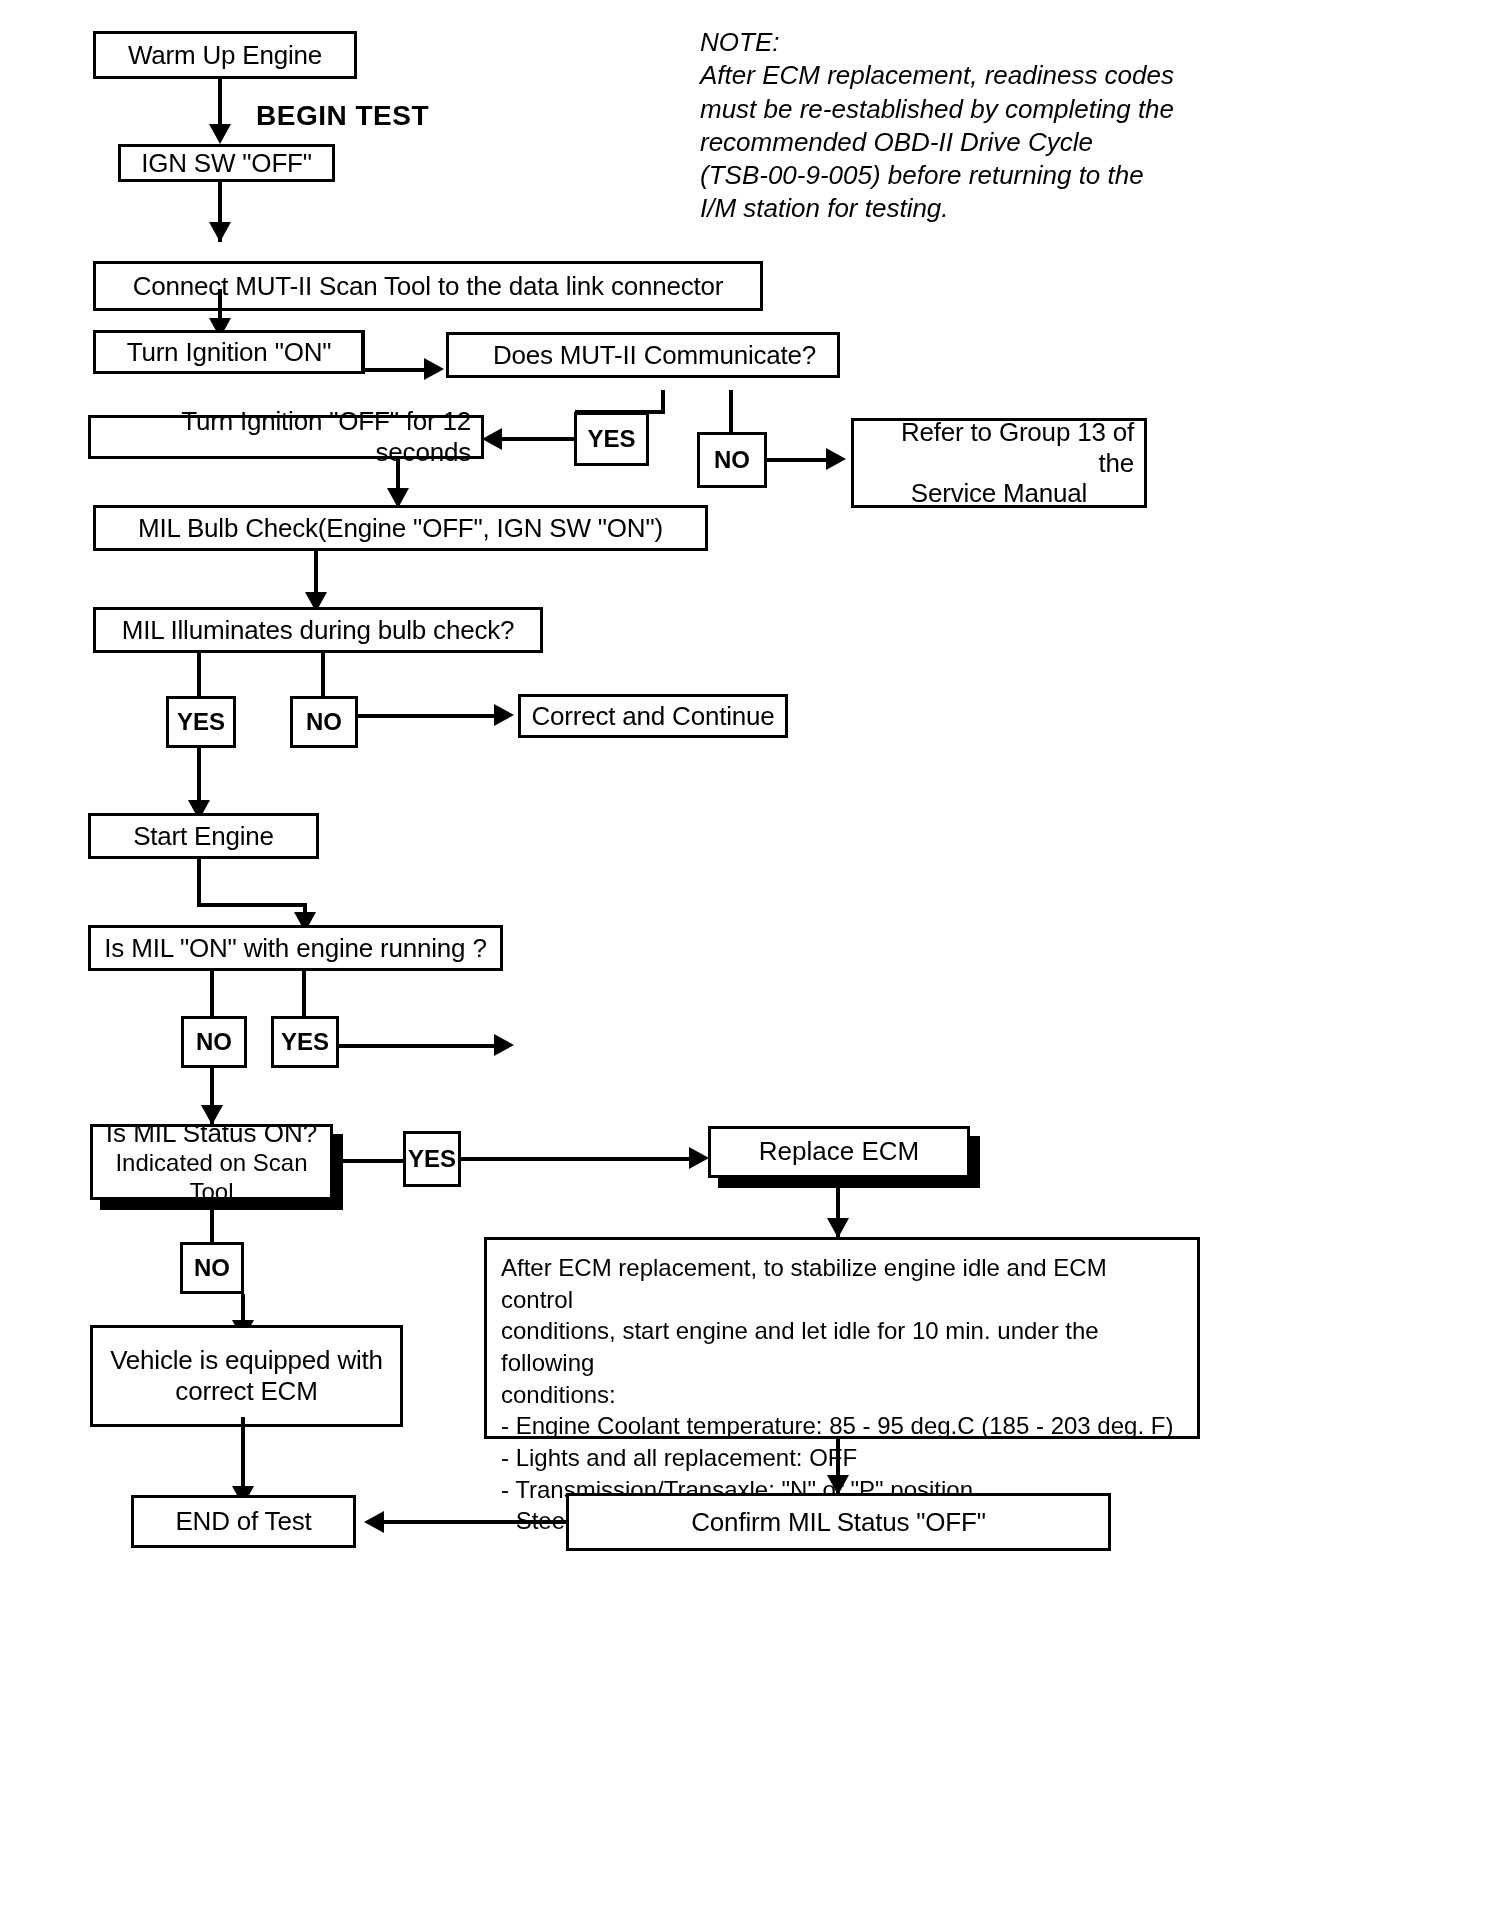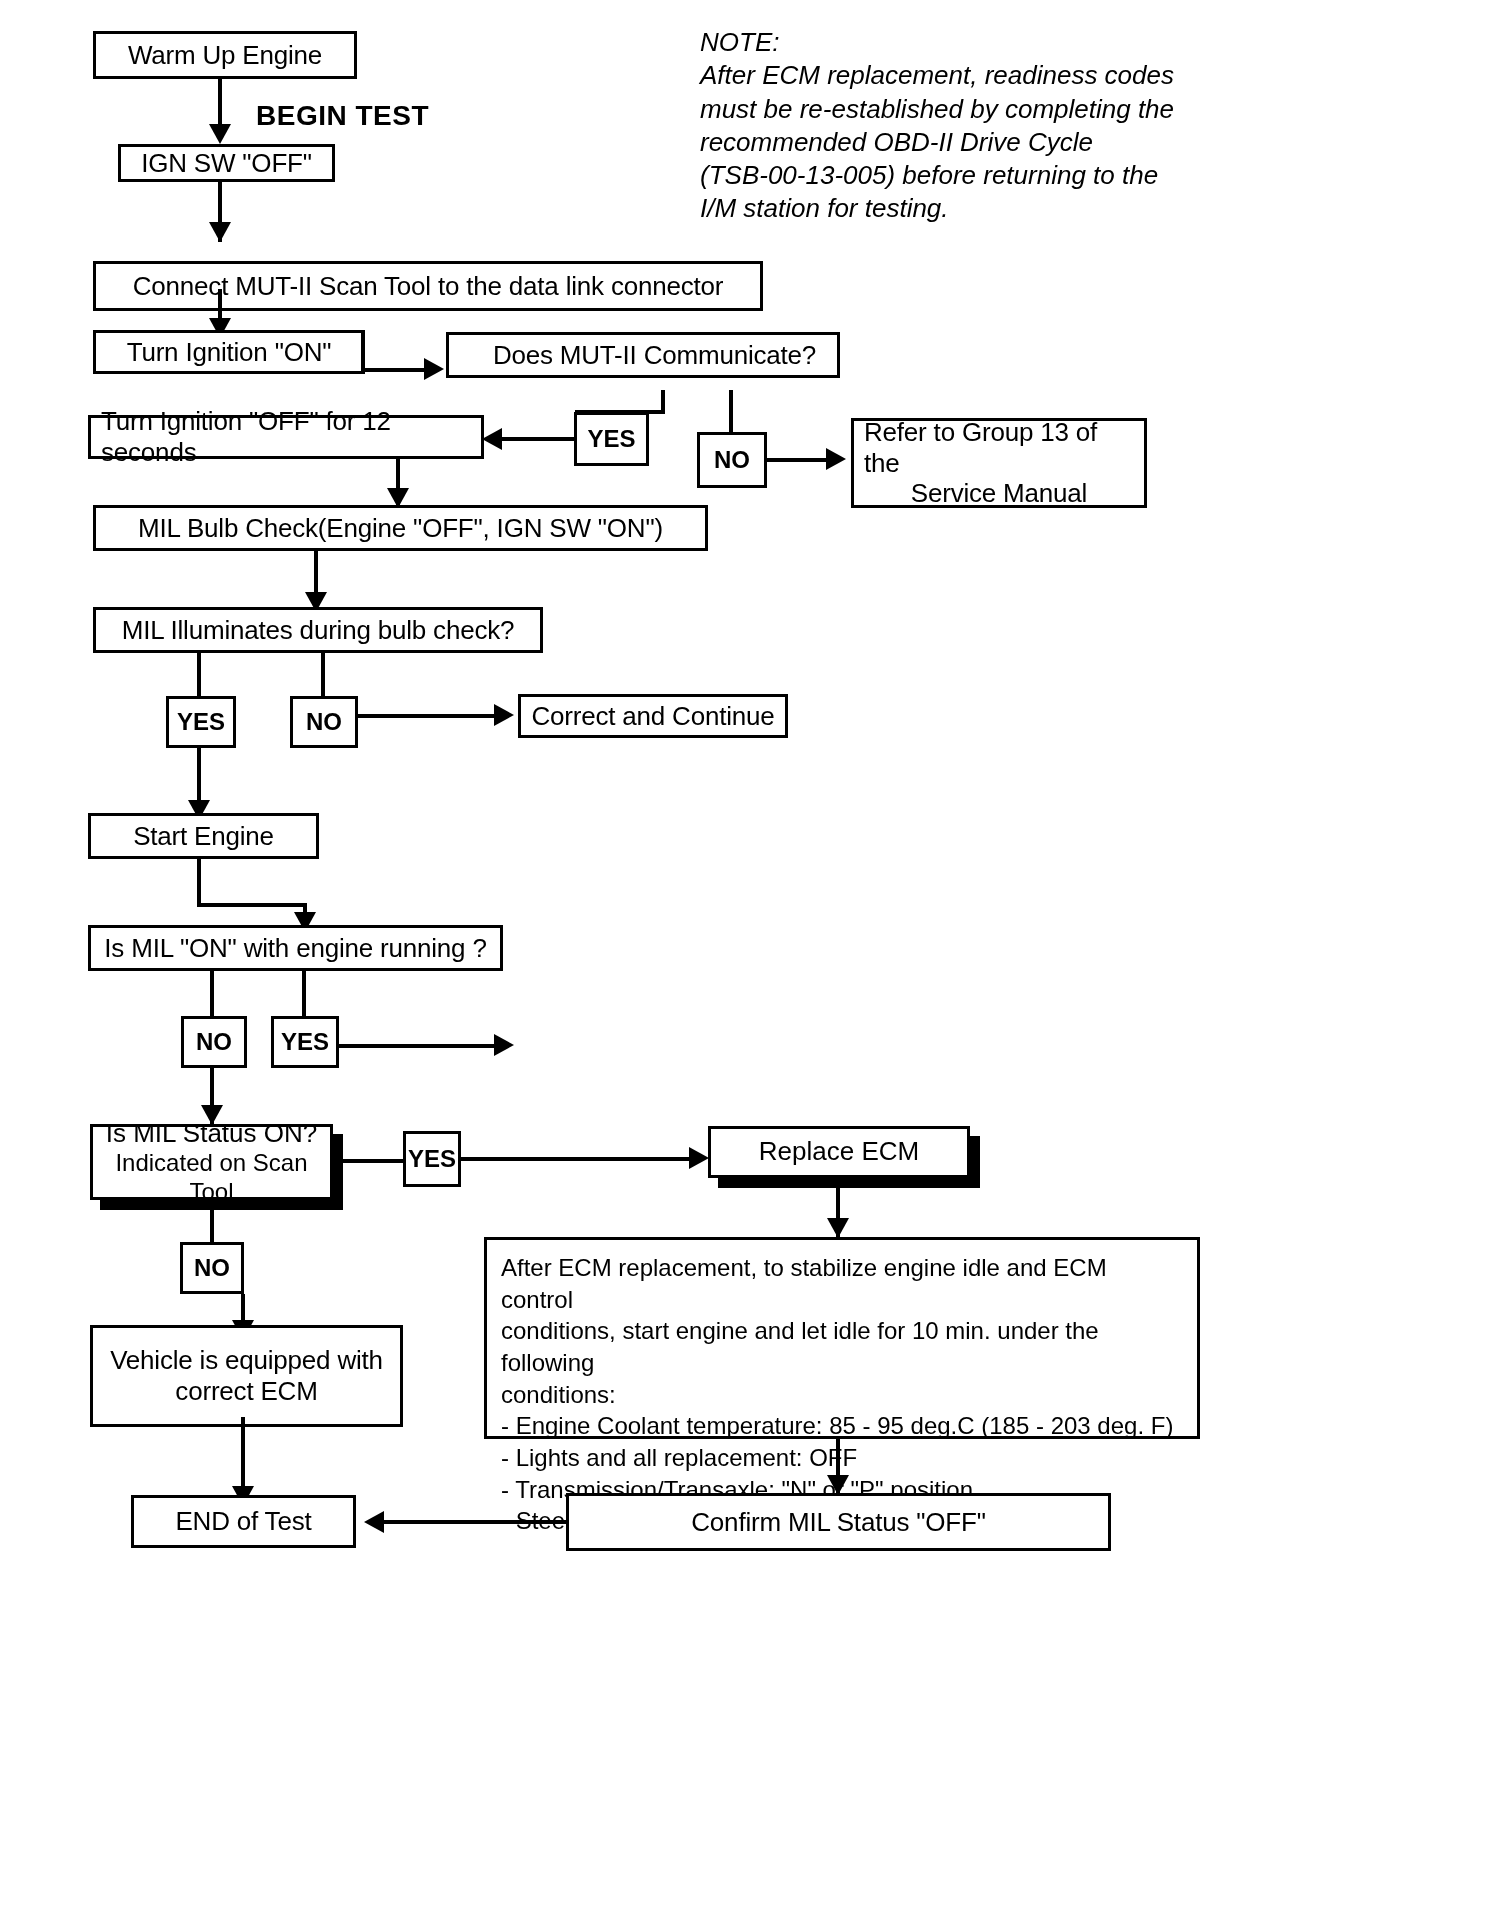--- a/index.html
+++ b/index.html
@@ -20,21 +20,21 @@
   }
   
   .box {
     position: absolute;
     box-sizing: border-box;
     border: 3px solid #000;
     background: #fff;
     display: flex;
     align-items: center;
     justify-content: center;
-    text-align: left;
+    text-align: right;
     font-size: 26px;
     line-height: 1.18;
     letter-spacing: -0.2px;
     padding: 2px 10px;
   }
   
   .shadowbox {
     position: absolute;
     box-sizing: border-box;
   }
@@ -151,21 +151,21 @@
 <body>
 
 <div id="canvas">
 
   <div class="note" style="left:700px; top:26px; width:508px;">
     <span class="note-title">NOTE:</span>
     <div class="note-body">
       <p>After ECM replacement, readiness codes</p>
       <p>must be re-established by completing the</p>
       <p>recommended OBD-II Drive Cycle</p>
-      <p>(TSB-00-13-005) before returning to the</p>
+      <p>(TSB-00-9-005) before returning to the</p>
       <p>I/M station for testing.</p>
     </div>
   </div>
 
   <div class="box" style="left:93px; top:31px; width:264px; height:48px;">
     <span>Warm Up Engine</span>
   </div>
 
   <div class="vline" style="left:218px; top:79px; height:52px;"></div>
   <div class="arrow-down" style="left:209px; top:124px;"></div>

